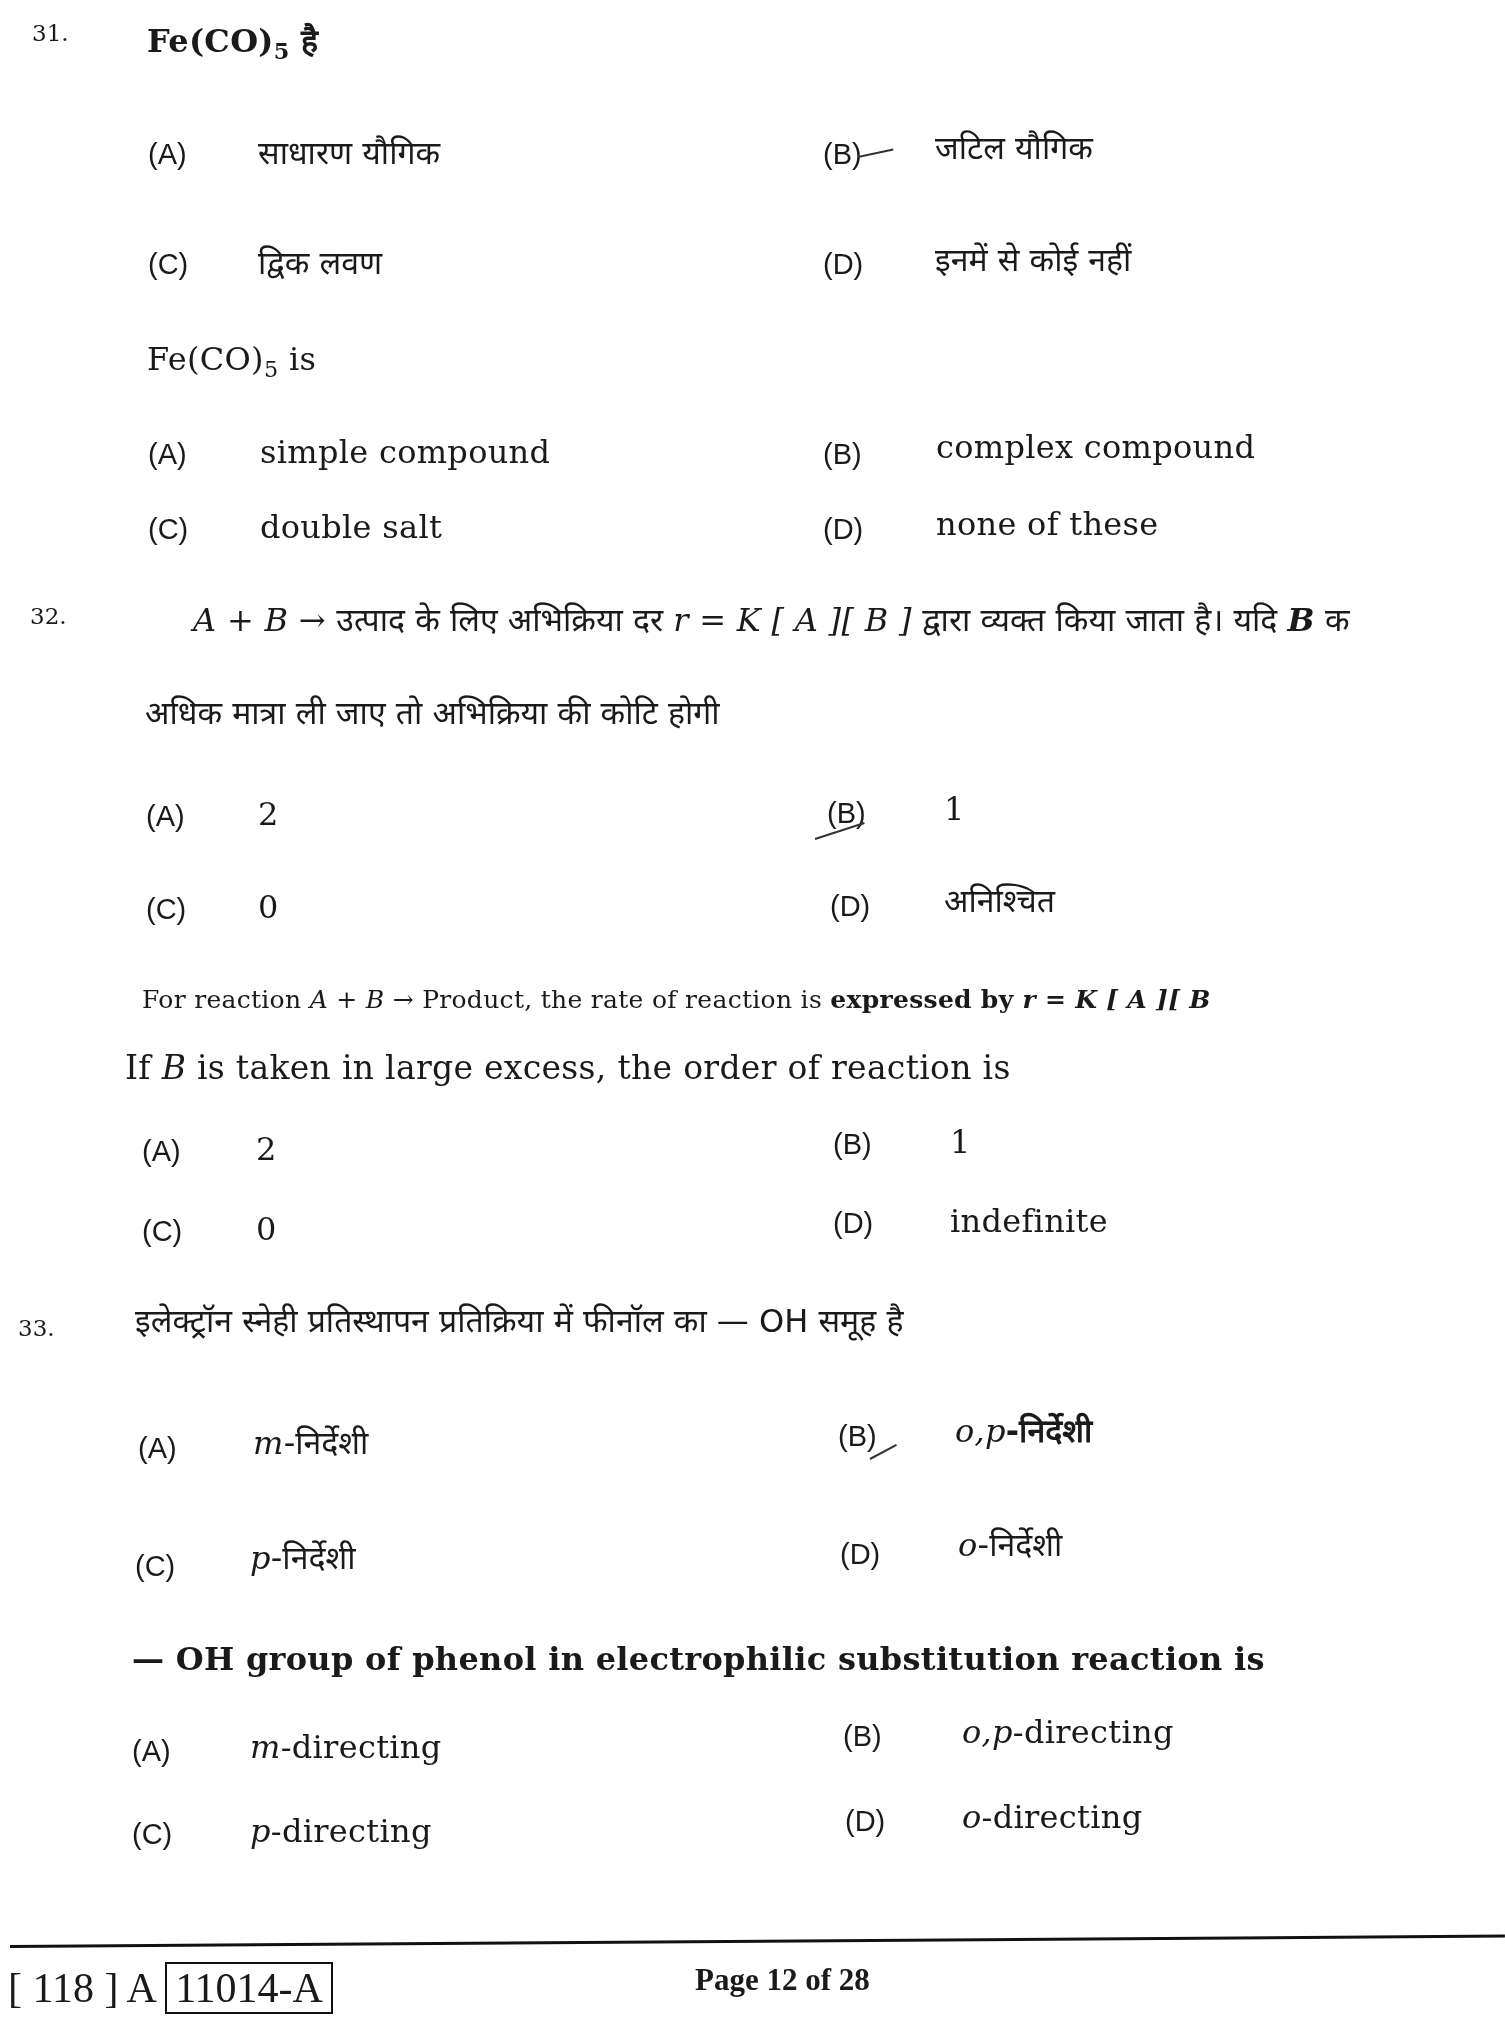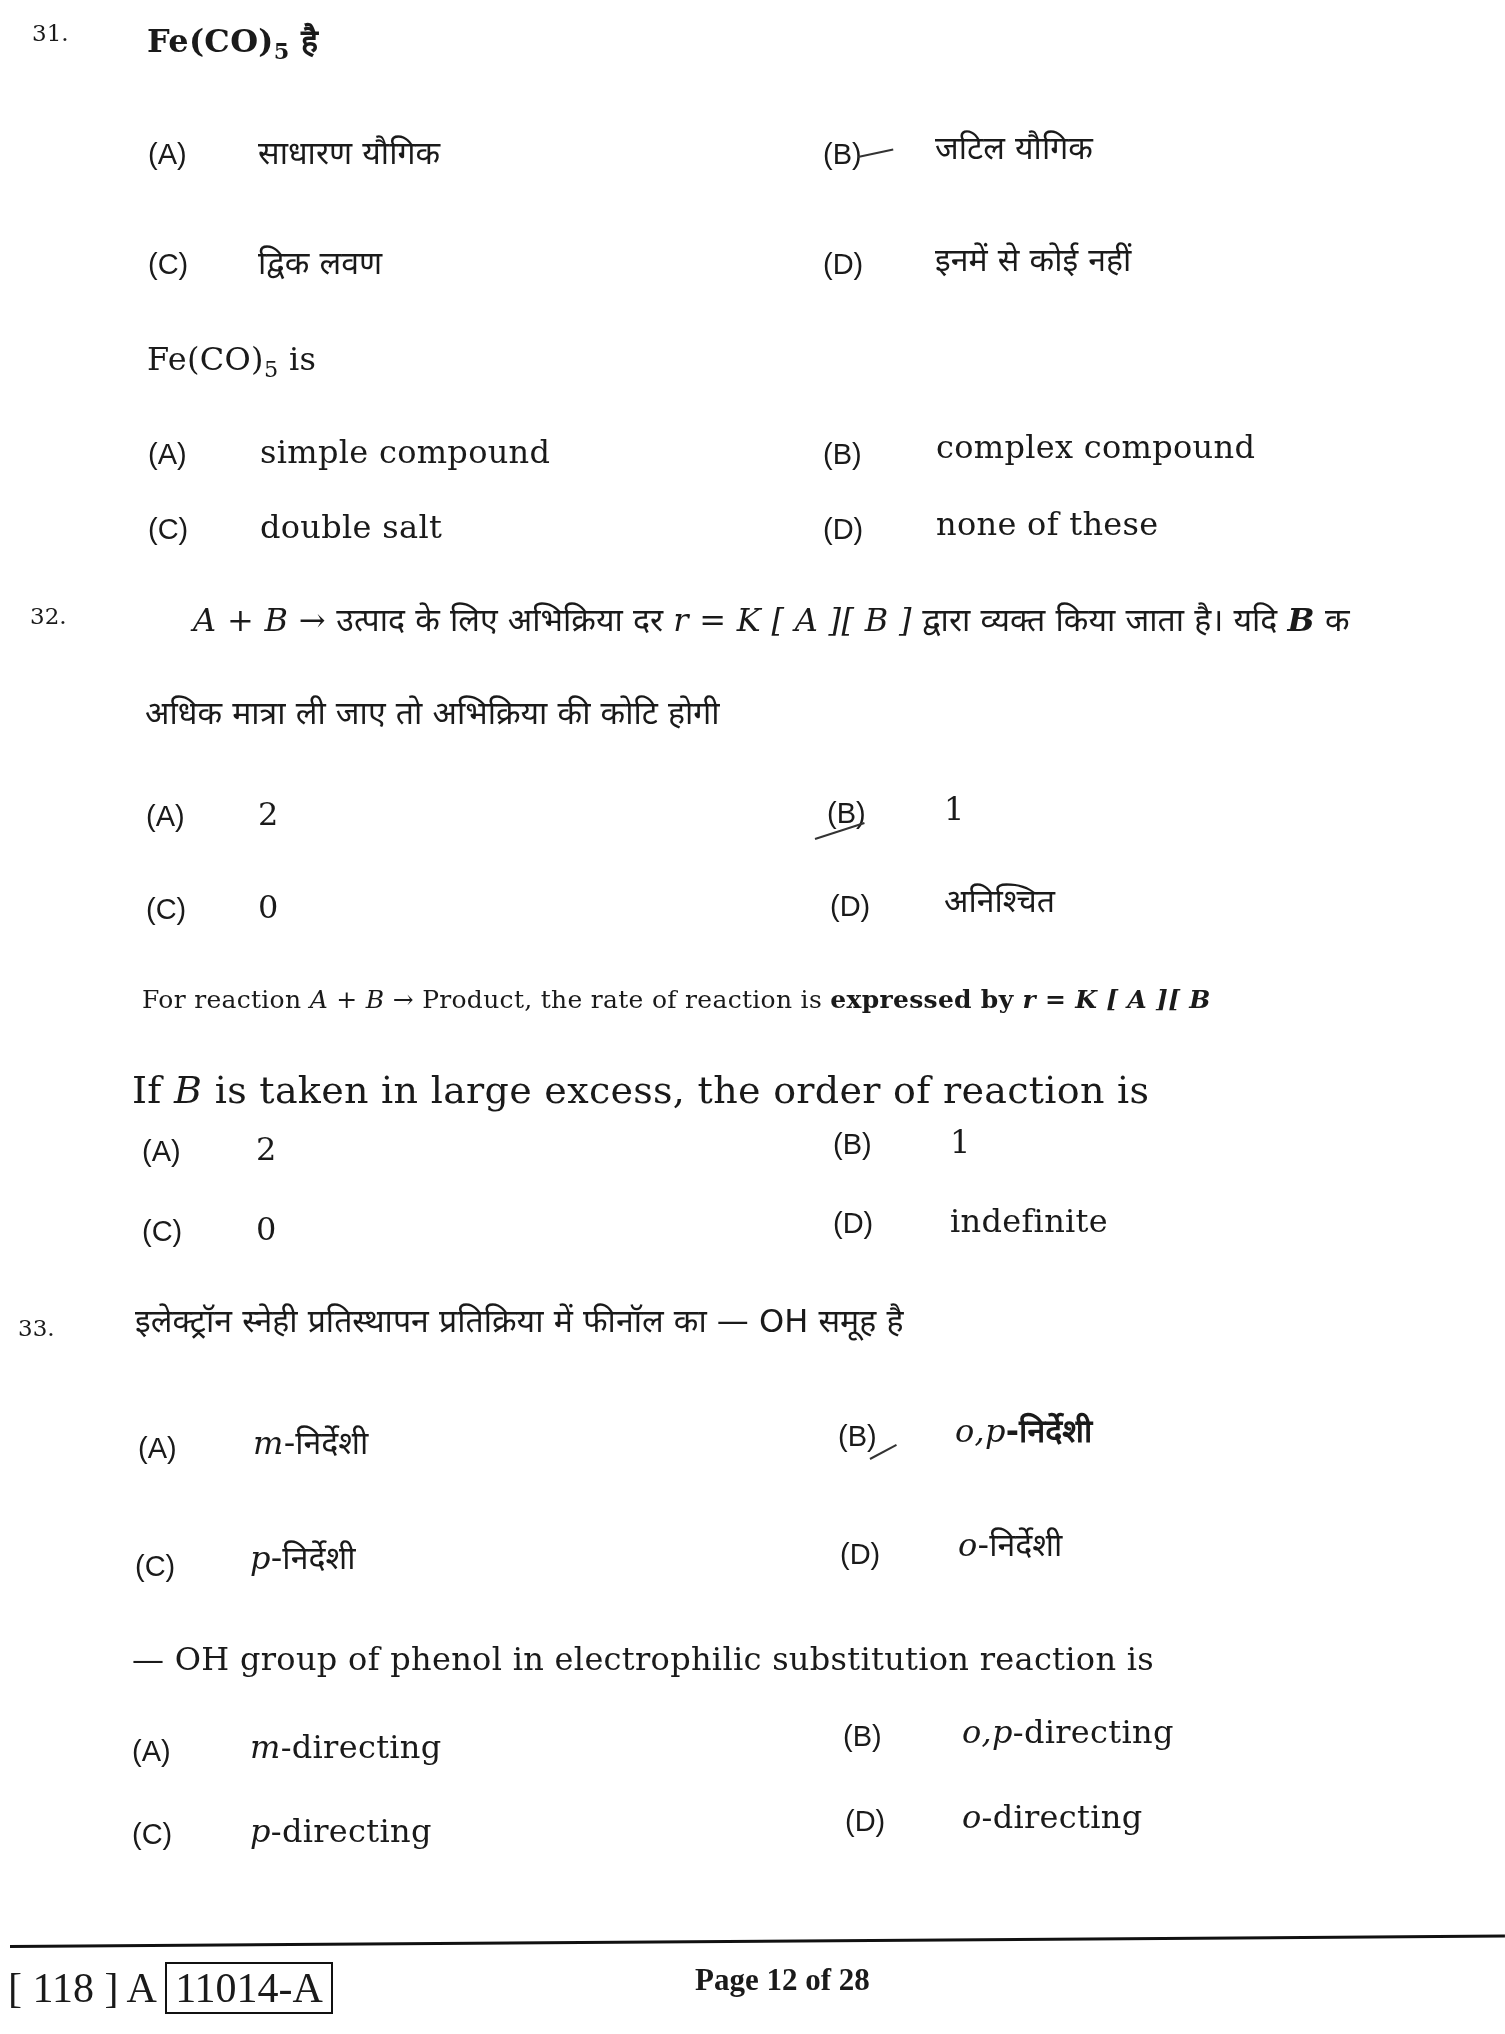--- a/index.html
+++ b/index.html
@@ -58,21 +58,21 @@
   <span class="abs lbl" style="left:827px;top:797px;">(B)</span>
   <span class="tick" style="left:815px;top:838px;width:52px;transform:rotate(-18deg);"></span>
   <span class="abs en" style="left:944px;top:790px;">1</span>
 
   <span class="abs lbl" style="left:146px;top:893px;">(C)</span>
   <span class="abs en" style="left:258px;top:888px;">0</span>
   <span class="abs lbl" style="left:830px;top:890px;">(D)</span>
   <span class="abs hi" style="left:944px;top:878px;">अनिश्चित</span>
 
   <span class="abs en" style="left:142px;top:985px;font-size:25px;"><span>For reaction </span><span class="it">A + B</span><span> → Product, the rate of reaction is </span><span class="b">expressed by </span><span class="b it">r = K [ A ][ B</span></span>
-  <span class="abs en" style="left:132px;top:1048px;font-size:38px;margin-top:20px;"><span>If </span><span class="it">B</span><span> is taken in large excess, the order of reaction is</span></span>
+  <span class="abs en" style="left:125px;top:1048px;font-size:33px;"><span>If </span><span class="it">B</span><span> is taken in large excess, the order of reaction is</span></span>
 
   <span class="abs lbl" style="left:142px;top:1135px;">(A)</span>
   <span class="abs en" style="left:256px;top:1130px;">2</span>
   <span class="abs lbl" style="left:833px;top:1128px;">(B)</span>
   <span class="abs en" style="left:950px;top:1123px;">1</span>
 
   <span class="abs lbl" style="left:142px;top:1215px;">(C)</span>
   <span class="abs en" style="left:256px;top:1210px;">0</span>
   <span class="abs lbl" style="left:833px;top:1207px;">(D)</span>
   <span class="abs en" style="left:950px;top:1202px;">indefinite</span>
@@ -86,21 +86,21 @@
   <span class="abs hi" style="left:253px;top:1420px;"><span class="en it">m</span><span>-निर्देशी</span></span>
   <span class="abs lbl" style="left:838px;top:1420px;">(B)</span>
   <span class="tick" style="left:870px;top:1458px;width:30px;transform:rotate(-28deg);"></span>
   <span class="abs hi" style="left:955px;top:1408px;"><span class="en it">o,p</span><span class="b">-निर्देशी</span></span>
 
   <span class="abs lbl" style="left:135px;top:1550px;">(C)</span>
   <span class="abs hi" style="left:250px;top:1535px;"><span class="en it">p</span><span>-निर्देशी</span></span>
   <span class="abs lbl" style="left:840px;top:1538px;">(D)</span>
   <span class="abs hi" style="left:958px;top:1522px;"><span class="en it">o</span><span>-निर्देशी</span></span>
 
-  <span class="abs en b" style="left:132px;top:1640px;font-weight:normal;">— OH group of phenol in electrophilic substitution reaction is</span>
+  <span class="abs en b" style="left:132px;top:1640px;font-weight:bold;">— OH group of phenol in electrophilic substitution reaction is</span>
 
   <span class="abs lbl" style="left:132px;top:1735px;">(A)</span>
   <span class="abs en" style="left:250px;top:1728px;"><span class="it">m</span><span>-directing</span></span>
   <span class="abs lbl" style="left:843px;top:1720px;">(B)</span>
   <span class="abs en" style="left:962px;top:1713px;"><span class="it">o,p</span><span>-directing</span></span>
 
   <span class="abs lbl" style="left:132px;top:1818px;">(C)</span>
   <span class="abs en" style="left:250px;top:1812px;"><span class="it">p</span><span>-directing</span></span>
   <span class="abs lbl" style="left:845px;top:1805px;">(D)</span>
   <span class="abs en" style="left:962px;top:1798px;"><span class="it">o</span><span>-directing</span></span>

